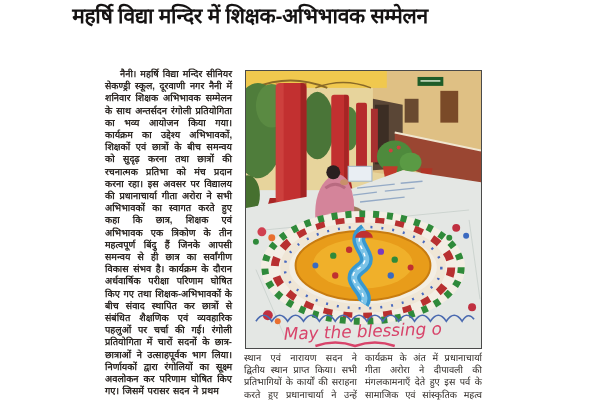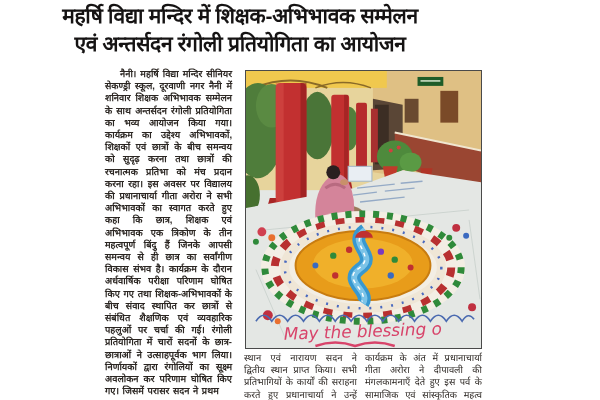--- a/index.html
+++ b/index.html
@@ -5,20 +5,21 @@
   html,body{margin:0;padding:0;}
   body{
     width:600px;height:400px;background:#ffffff;overflow:hidden;
     font-family:"Liberation Sans", sans-serif;
   }
   .page{position:relative;width:600px;height:400px;background:#fff;}
   .headline{
     position:absolute;left:0;top:2px;width:480px;text-align:center;
     font-weight:bold;color:#151313;font-size:21px;line-height:28px;
     letter-spacing:-0.3px;
+    padding-left:10px;
   }
   .col{
     position:absolute;color:#2b2622;font-size:9.4px;line-height:12.2px;
     text-align:justify;word-spacing:1px;
   }
   .col-left{left:105px;top:68px;width:127px;height:330px;text-indent:15px;font-weight:bold;}
   .col-mid{left:244px;top:352px;width:113px;height:48px;}
   .col-right{left:365px;top:352px;width:117px;height:48px;}
   .photo{
     position:absolute;left:245px;top:70px;width:237px;height:279px;
@@ -26,21 +27,20 @@
   }
   .photo svg{display:block;width:100%;height:100%;}
 </style>
 </head>
 <body>
 
 <div class="page">
 
   <div class="headline">
     <div>महर्षि विद्या मन्दिर में शिक्षक-अभिभावक सम्मेलन</div>
-    <div>एवं अन्तर्सदन रंगोली प्रतियोगिता का आयोजन</div>
   </div>
 
   <div class="col col-left">नैनी। महर्षि विद्या मन्दिर सीनियर सेकण्ड्री स्कूल, दूरवाणी नगर नैनी में शनिवार शिक्षक अभिभावक सम्मेलन के साथ अन्तर्सदन रंगोली प्रतियोगिता का भव्य आयोजन किया गया। कार्यक्रम का उद्देश्य अभिभावकों, शिक्षकों एवं छात्रों के बीच समन्वय को सुदृढ़ करना तथा छात्रों की रचनात्मक प्रतिभा को मंच प्रदान करना रहा। इस अवसर पर विद्यालय की प्रधानाचार्या गीता अरोरा ने सभी अभिभावकों का स्वागत करते हुए कहा कि छात्र, शिक्षक एवं अभिभावक एक त्रिकोण के तीन महत्वपूर्ण बिंदु हैं जिनके आपसी समन्वय से ही छात्र का सर्वांगीण विकास संभव है। कार्यक्रम के दौरान अर्धवार्षिक परीक्षा परिणाम घोषित किए गए तथा शिक्षक-अभिभावकों के बीच संवाद स्थापित कर छात्रों से संबंधित शैक्षणिक एवं व्यवहारिक पहलुओं पर चर्चा की गई। रंगोली प्रतियोगिता में चारों सदनों के छात्र-छात्राओं ने उत्साहपूर्वक भाग लिया। निर्णायकों द्वारा रंगोलियों का सूक्ष्म अवलोकन कर परिणाम घोषित किए गए। जिसमें परासर सदन ने प्रथम</div>
 
   <div class="photo">
     <svg viewBox="0 0 237 279" preserveAspectRatio="none">
 
       <rect x="0" y="0" width="237" height="120" fill="#e7d49c"></rect>
       <polygon points="128,0 237,0 237,118 128,102" fill="#dfc084"></polygon>
       <rect x="0" y="0" width="142" height="17" fill="#f0c84e"></rect>

